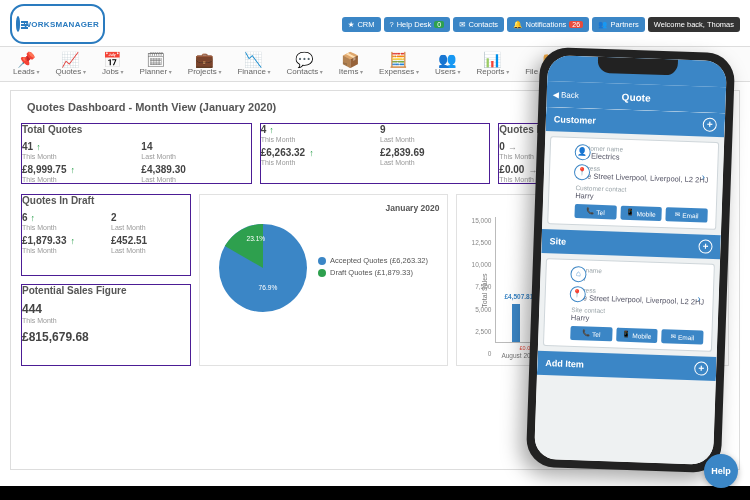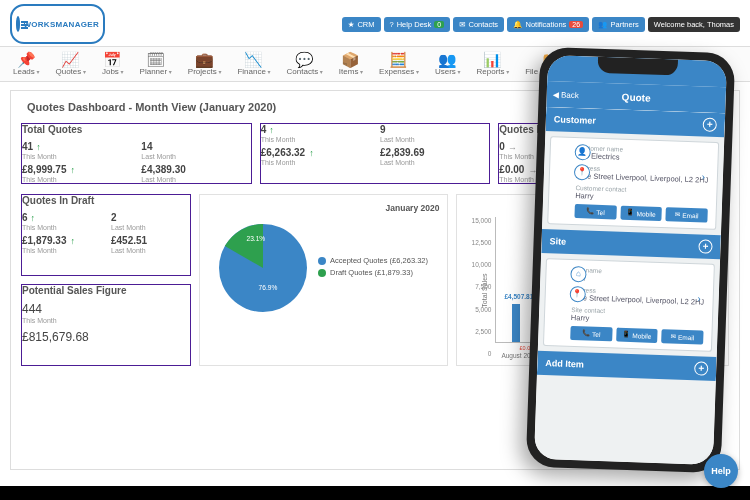--- a/index.html
+++ b/index.html
@@ -53,21 +53,21 @@
   .bar-plot { position:relative; height:140px; margin-left:30px; }
   .bar-ylab { position:absolute; left:-28px; top:50%; transform:rotate(-90deg); transform-origin:center; font-size:7px; color:#777; }
   .bar-ticks { position:absolute; left:-26px; top:0; height:100%; display:flex; flex-direction:column; justify-content:space-between; font-size:6.5px; color:#888; text-align:right; width:22px;}
   .bar-area { position:absolute; left:0; right:0; top:0; bottom:14px; border-left:1px solid #bbb; border-bottom:1px solid #bbb;}
   .bar-group { position:absolute; bottom:0; width:50px; display:flex; align-items:flex-end; justify-content:center; gap:2px;}
   .bar { width:8px; }
   .bar.blue{ background:#3b86c6;} .bar.green{background:#2ea04e;} .bar.orange{background:#e88b3c;}
   .bar-xl { position:absolute; bottom:-2px; font-size:6.5px; color:#777;}
   .bar-val{ position:absolute; font-size:6.5px; color:#3b86c6; font-weight:bold;}
   
-  .big-num { font-size:12px; font-weight:normal; color:#444; }
+  .big-num { font-size:12px; font-weight:bold; color:#444; }
   
   
   .phone { position:absolute; right:22px; top:50px; width:195px; height:420px; background:#222; border-radius:28px; padding:8px; box-shadow: -6px 8px 20px rgba(0,0,0,0.35); transform: rotate(2deg); }
   .phone-screen { background:#fff; width:100%; height:100%; border-radius:22px; overflow:hidden; position:relative;}
   .notch { position:absolute; top:0; left:50%; transform:translateX(-50%); width:80px; height:16px; background:#222; border-radius:0 0 12px 12px; z-index:5;}
   .phone-bar { position:absolute; top:0; left:0; right:0; height:26px; background:#3b86c6; }
   .phone-header { position:absolute; top:26px; left:0; right:0; height:26px; background:#3b86c6; display:flex; align-items:center; justify-content:center; color:#fff; font-size:10px; font-weight:bold;}
   .phone-back { position:absolute; left:6px; font-size:8px; font-weight:normal;}
   .phone-body { position:absolute; top:52px; left:0; right:0; bottom:0; overflow:hidden; background:#eef1f2; }
   .ph-section-h { background:#3b86c6; color:#fff; font-size:9px; font-weight:bold; padding:5px 8px; display:flex; align-items:center;}

